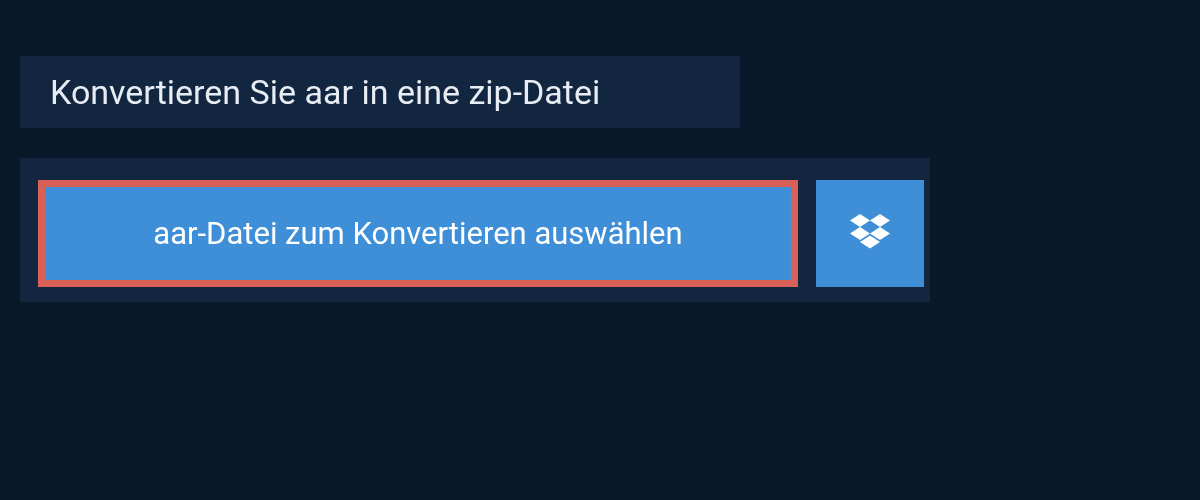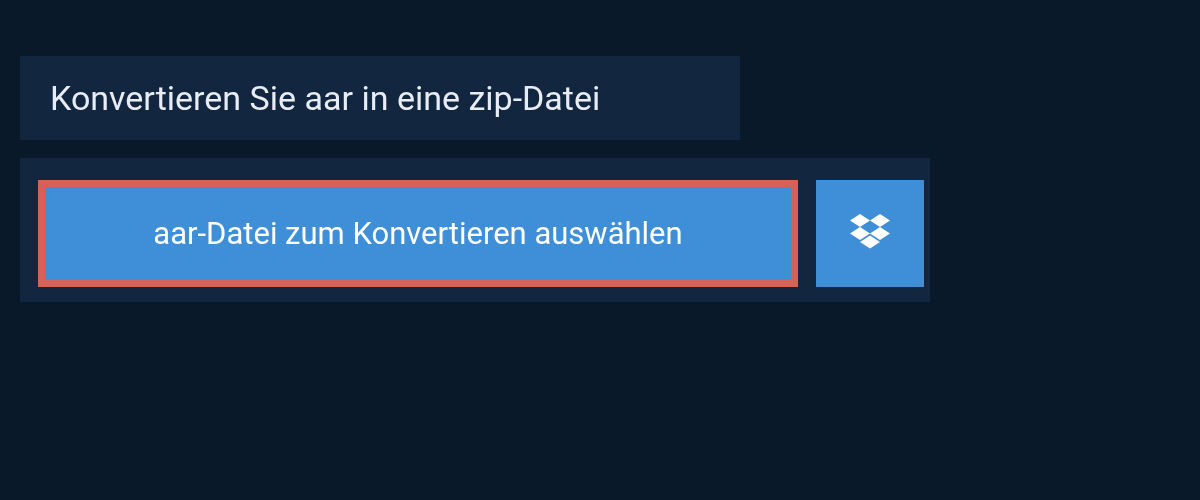--- a/index.html
+++ b/index.html
@@ -12,21 +12,21 @@
       height: 500px;
       background-color: #0a1929;
       font-family: -apple-system, BlinkMacSystemFont, "Segoe UI", Roboto, Helvetica, Arial, sans-serif;
       overflow: hidden;
     }
     .title-bar {
       position: absolute;
       left: 20px;
       top: 56px;
       background-color: #12263f;
-      padding: 22px 30px;
+      padding: 16px 30px;
       width: 720px;
     }
     .title-text {
       color: #e8edf5;
       font-size: 34px;
       font-weight: 400;
     }
     .button-row {
       position: absolute;
       left: 38px;

